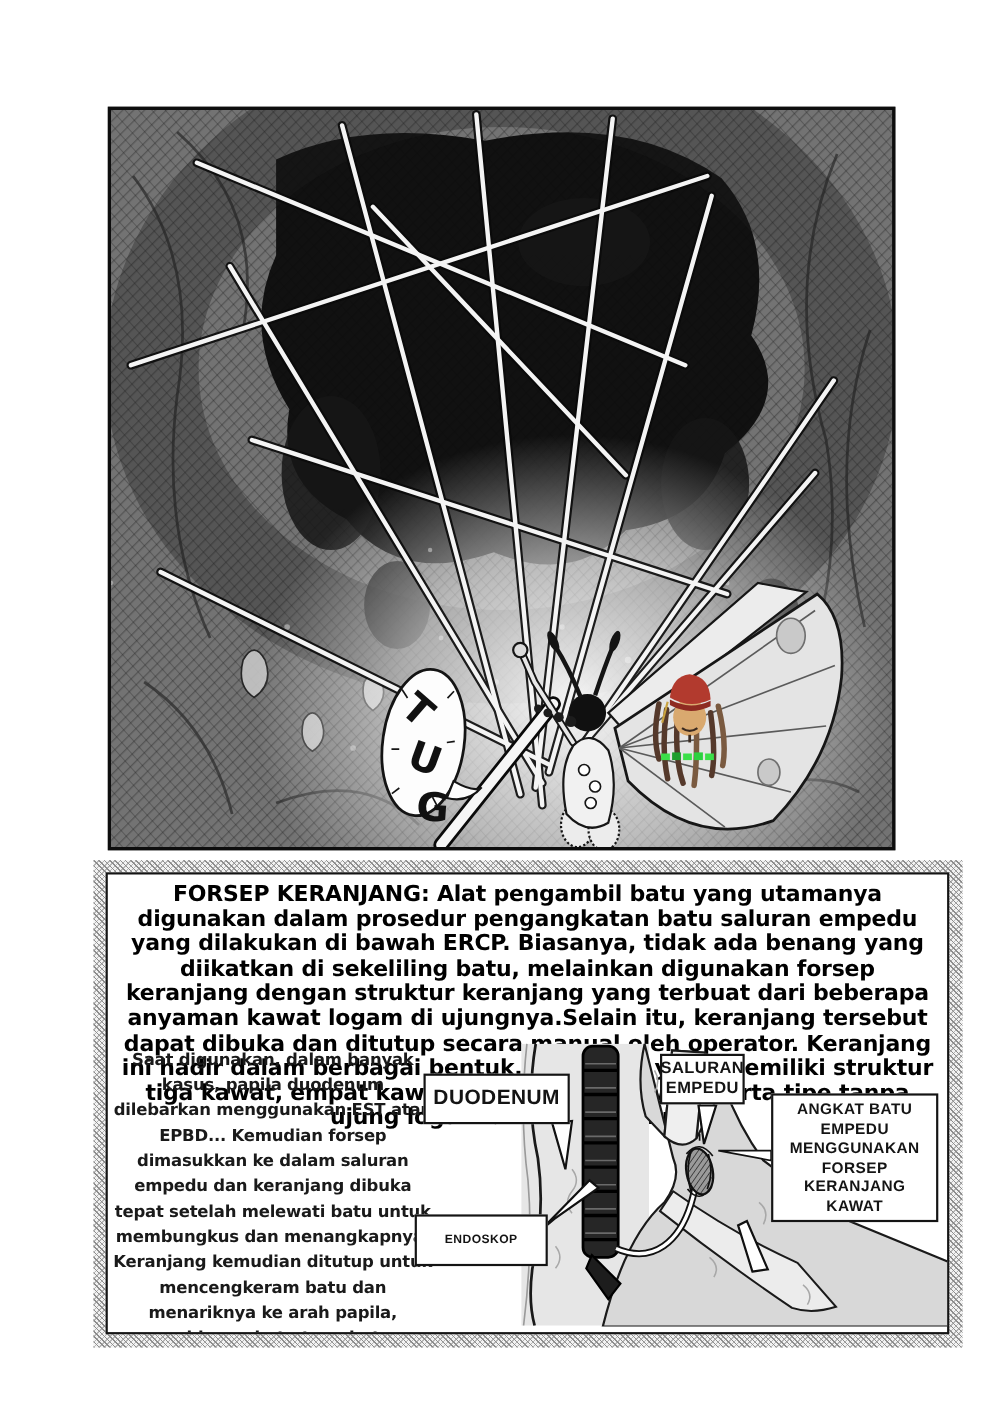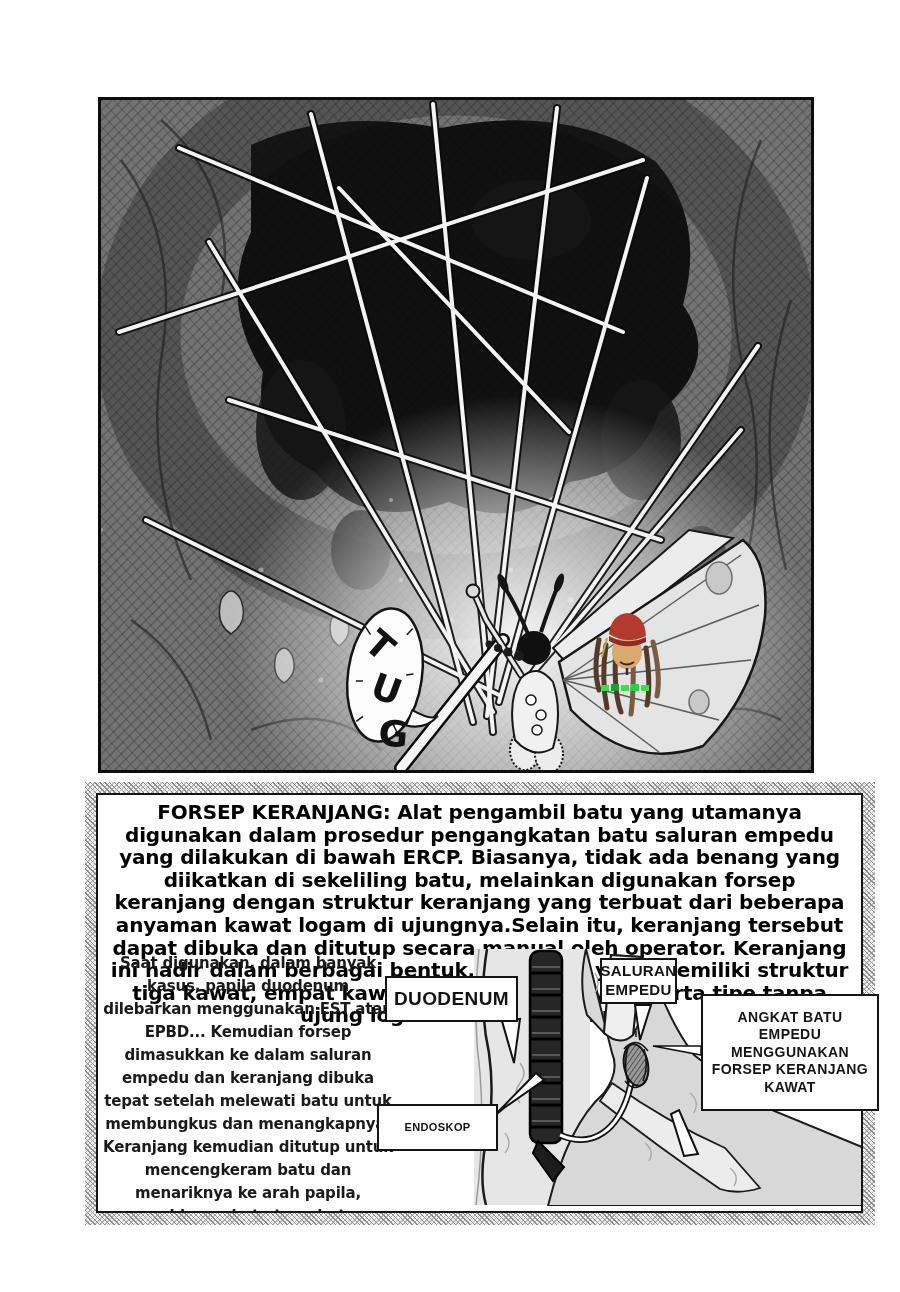--- a/index.html
+++ b/index.html
@@ -24,21 +24,21 @@
              text-align:center;letter-spacing:-0.2px;padding:0 4px;box-sizing:border-box;}
   .diagram{position:absolute;left:292px;top:148px;width:472px;height:263px;}
   .diagram svg{display:block;width:100%;height:100%;}
   
   .lbl{position:absolute;background:#ffffff;border:2.5px solid #141414;box-sizing:border-box;
        display:flex;align-items:center;justify-content:center;text-align:center;
        font-family:"Liberation Sans",sans-serif;font-weight:bold;color:#141414;
        letter-spacing:.4px;line-height:1.25;}
   .lbl-duodenum{left:385px;top:976px;width:133px;height:46px;font-size:19px;}
   .lbl-empedu{left:600px;top:958px;width:77px;height:46px;font-size:15px;}
-  .lbl-angkat{left:701px;top:994px;width:178px;height:117px;font-size:14px;padding:2px;}
+  .lbl-angkat{left:701px;top:994px;width:152px;height:117px;font-size:14px;padding:2px;}
   .lbl-endoskop{left:377px;top:1104px;width:121px;height:47px;font-size:11px;}
   .lbl-pankreas{left:656px;top:1153px;width:92px;height:52px;font-size:14px;}
   text.sfx{font-family:"DejaVu Sans",sans-serif;font-weight:800;fill:#111;}
 </style>
 </head>
 <body>
 
 <div class="page">
 
   <div class="panel-art">

